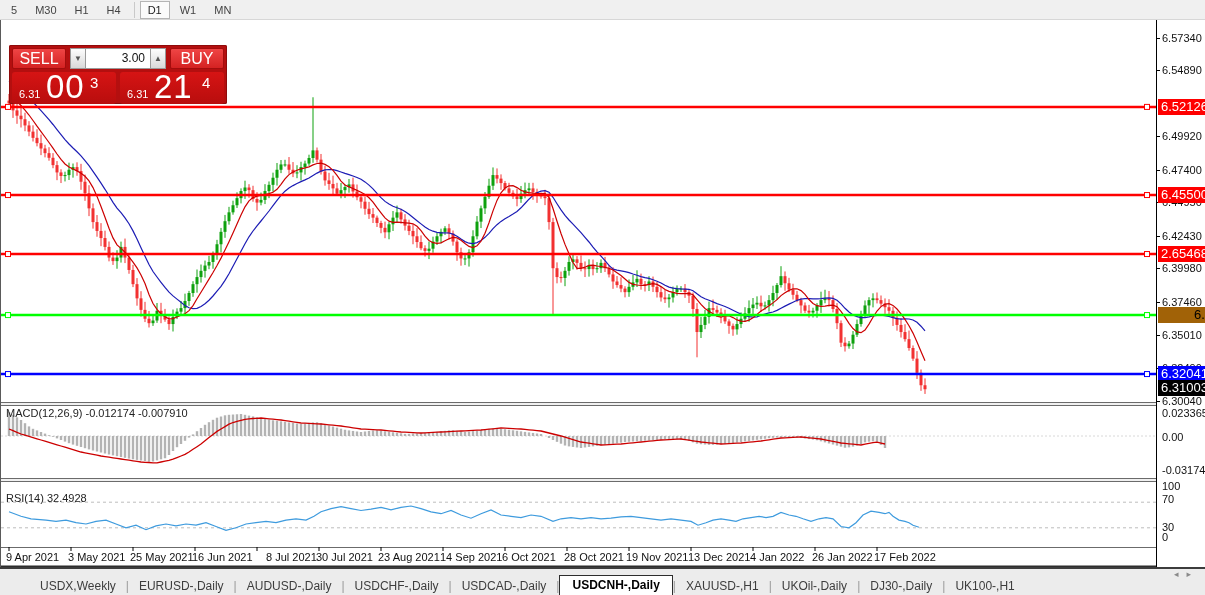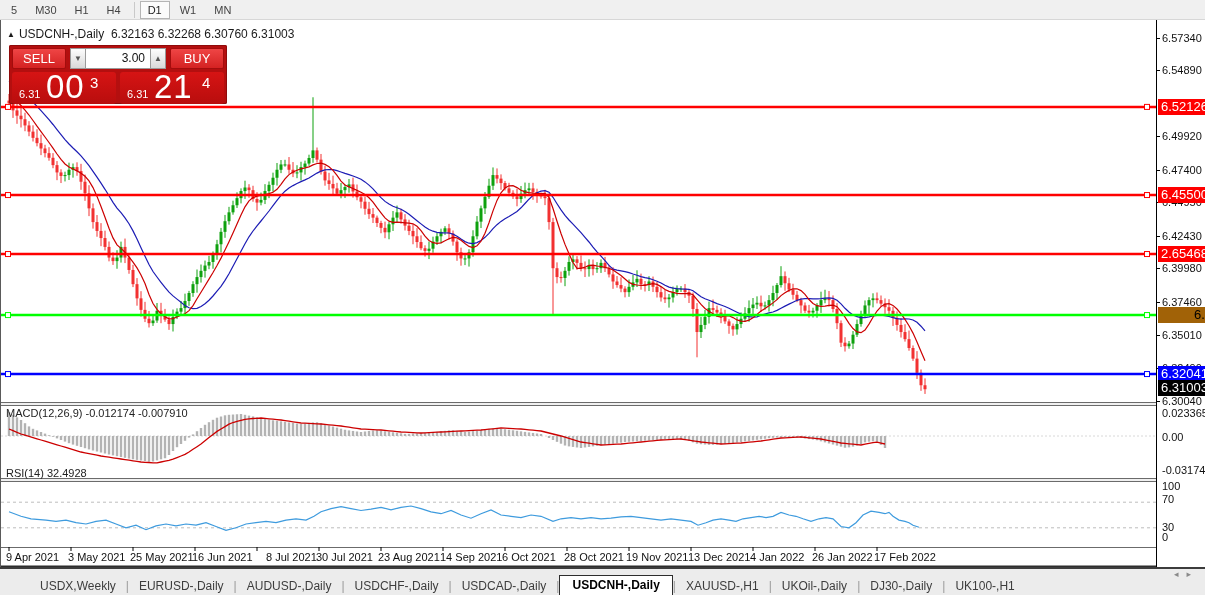--- a/index.html
+++ b/index.html
@@ -25,21 +25,21 @@
   .px-badge { position:absolute; left:1157px; font-size:13px; padding:0 3px 1px 3px; transform:translateY(-50%); white-space:nowrap; }
 
   .chart-title { position:absolute; left:6px; top:7px; font-size:12px; color:#1a1a1a; }
   .chart-title .tri { font-size:8px; position:relative; top:-1px; margin-right:4px; }
 
   
   .trade-panel { position:absolute; left:8px; top:25px; width:218px; height:59px;
                  background:#b40f0f; padding:3px; border-radius:2px;
                  box-shadow:0 0 0 1px #8f0b0b inset; }
   .tp-row1 { display:flex; height:21px; }
-  .tp-btn { background:linear-gradient(#ef4545,#d42222); color:#fff; font-size:13px;
+  .tp-btn { background:linear-gradient(#ef4545,#d42222); color:#fff; font-size:16px;
             display:flex; align-items:center; justify-content:center; border-radius:2px;
             border:1px solid #a30d0d; cursor:pointer; }
   .tp-sell { width:54px; }
   .tp-buy  { width:54px; margin-left:4px; }
   .tp-spin { flex:1; display:flex; margin-left:4px; height:21px; }
   .tp-step { width:16px; background:linear-gradient(#fdfdfd,#d9d9d9); border:1px solid #9a9a9a;
              color:#555; font-size:8px; display:flex; align-items:center; justify-content:center; cursor:pointer; }
   .tp-field { flex:1; background:#fff; border-top:1px solid #9a9a9a; border-bottom:1px solid #9a9a9a;
               font-size:12px; color:#111; text-align:right; padding:2px 5px 0 0; }
   .tp-row2 { display:flex; margin-top:3px; height:32px; }
@@ -810,23 +810,20 @@
         <line x1="628" y1="527" x2="628" y2="531" stroke="#000"></line>
         <line x1="690" y1="527" x2="690" y2="531" stroke="#000"></line>
         <line x1="752" y1="527" x2="752" y2="531" stroke="#000"></line>
         <line x1="814" y1="527" x2="814" y2="531" stroke="#000"></line>
         <line x1="876" y1="527" x2="876" y2="531" stroke="#000"></line>
       </svg>
 
     <div class="axis-line"></div>
     <div id="axis-layer"></div>
 
-    <div class="chart-title">
-      <span class="tri">▲</span><span>USDCNH-,Daily</span>&nbsp;&nbsp;<span>6.32163 6.32268 6.30760 6.31003</span>
-    </div>
 
     <div class="trade-panel">
       <div class="tp-row1">
         <div class="tp-btn tp-sell">SELL</div>
         <div class="tp-spin">
           <div class="tp-step">▼</div>
           <div class="tp-field">3.00</div>
           <div class="tp-step">▲</div>
         </div>
         <div class="tp-btn tp-buy">BUY</div>
@@ -839,21 +836,21 @@
         </div>
         <div class="tp-quote right">
           <span class="tp-small">6.31</span>
           <span class="tp-big">21</span>
           <span class="tp-sup">4</span>
         </div>
       </div>
     </div>
 
     <div class="ind-label" style="top:387px">MACD(12,26,9) -0.012174 -0.007910</div>
-    <div class="ind-label" style="top:447px">RSI(14) 32.4928</div>
+    <div class="ind-label" style="top:472px">RSI(14) 32.4928</div>
 
     <div id="date-layer"></div>
   <div class="px-tick" style="top: 17.5571px;"></div>
       <div class="px-label" style="top: 17.5571px;">6.57340</div>
       <div class="px-tick" style="top: 50.1442px;"></div>
       <div class="px-label" style="top: 50.1442px;">6.54890</div>
       <div class="px-tick" style="top: 116.249px;"></div>
       <div class="px-label" style="top: 116.249px;">6.49920</div>
       <div class="px-tick" style="top: 149.767px;"></div>
       <div class="px-label" style="top: 149.767px;">6.47400</div>

